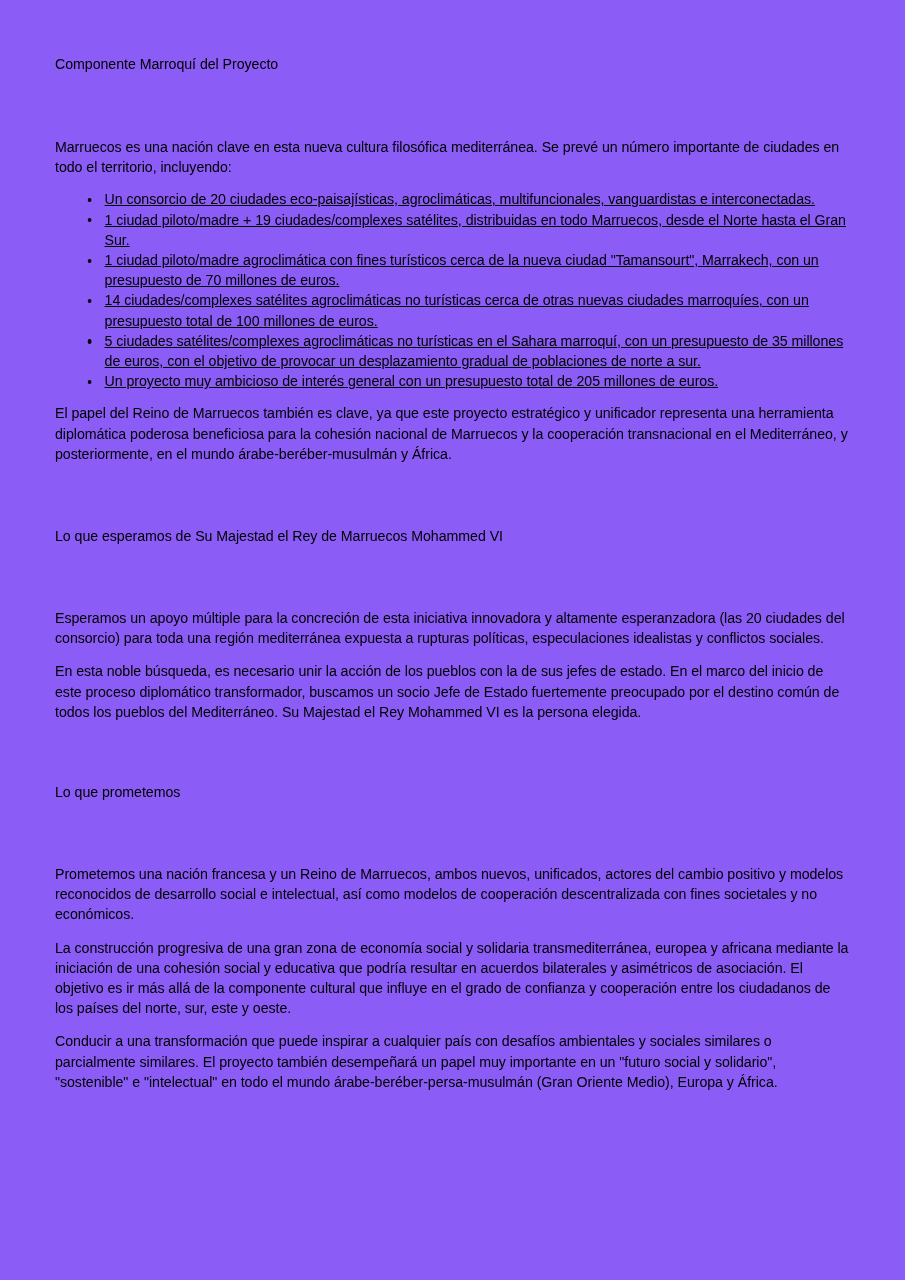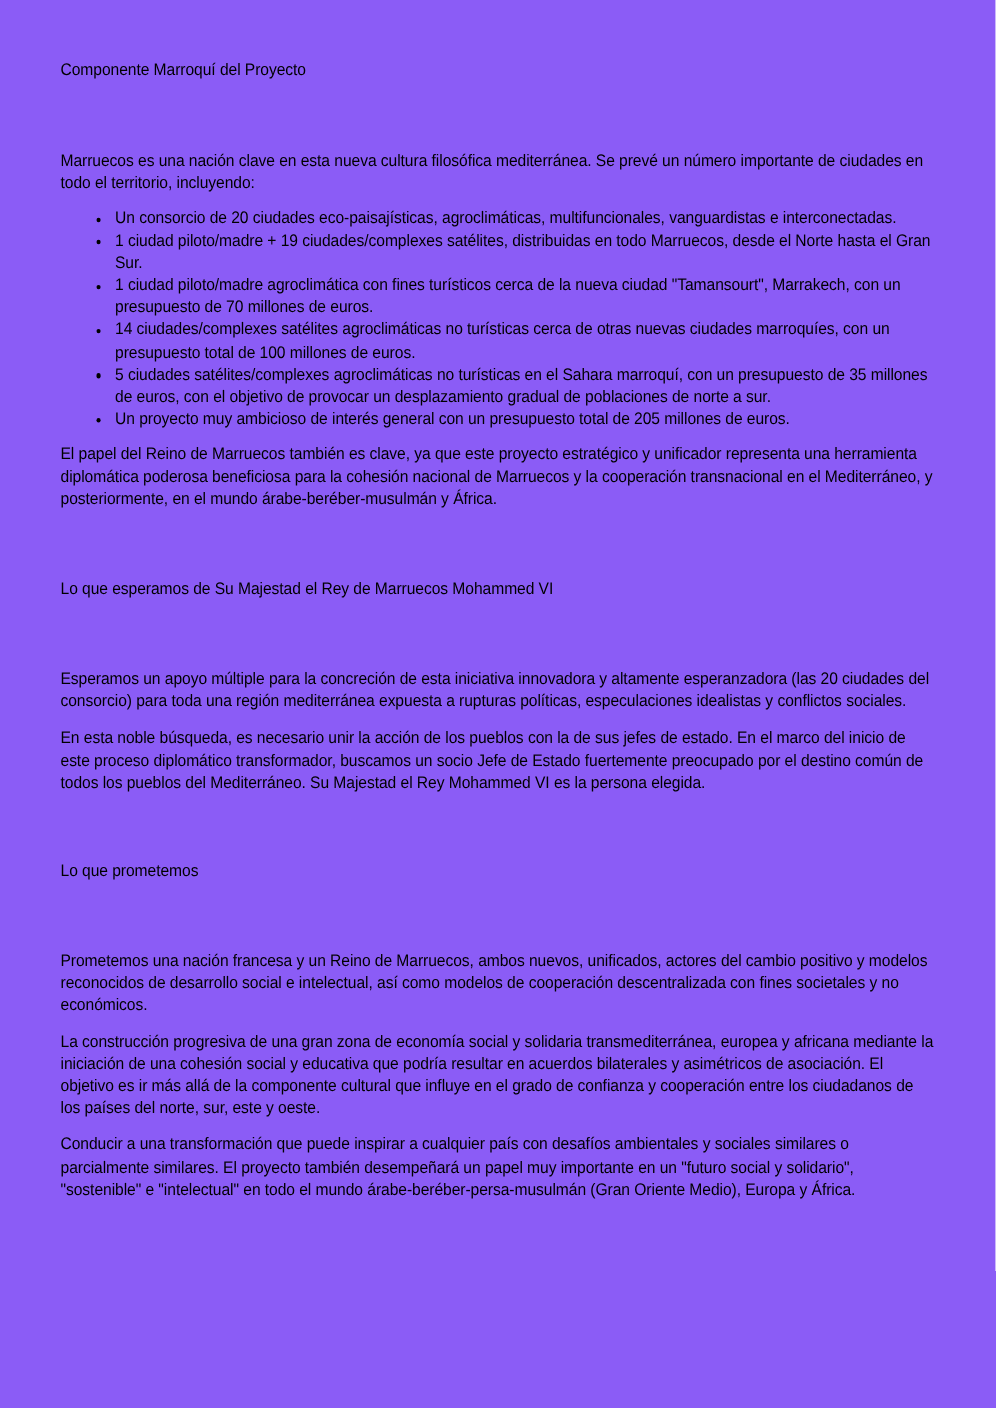--- a/index.html
+++ b/index.html
@@ -52,20 +52,21 @@
     font-weight: normal;
     letter-spacing: -0.06px;
     transform: scaleX(0.935);
     transform-origin: left top;
     white-space: nowrap;
   }
   .bullet-list {
     list-style: none;
     margin: 0;
     padding: 0;
+    text-decoration: underline;
   }
   .bullet-item {
     position: relative;
     font-size: 15.2px;
     line-height: 20.2px;
     padding-left: 53px;
     letter-spacing: -0.06px;
     transform: scaleX(0.935);
     transform-origin: left top;
     width: 851px;

